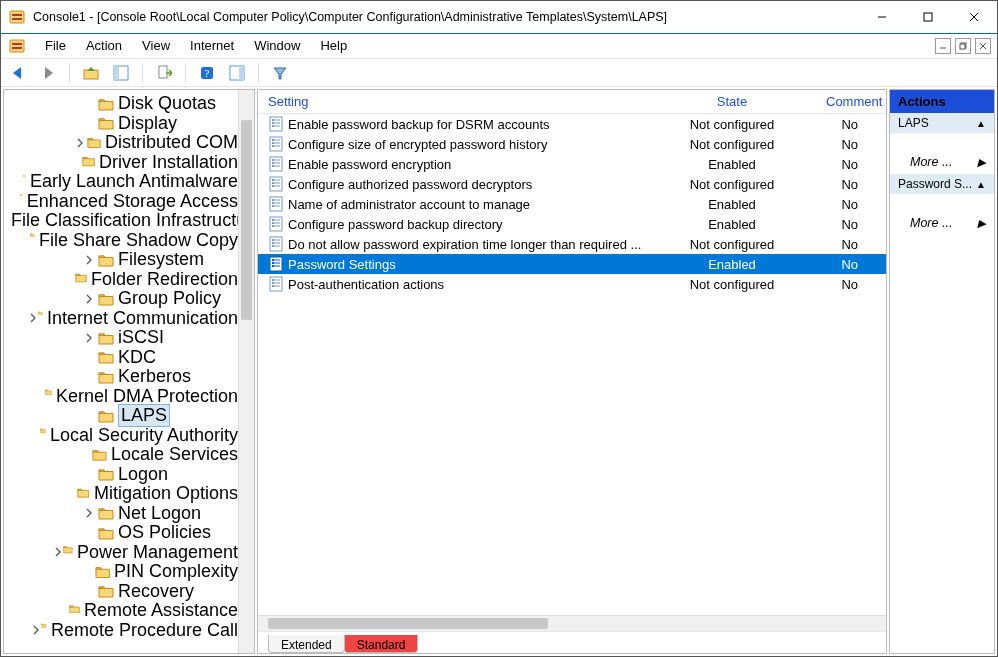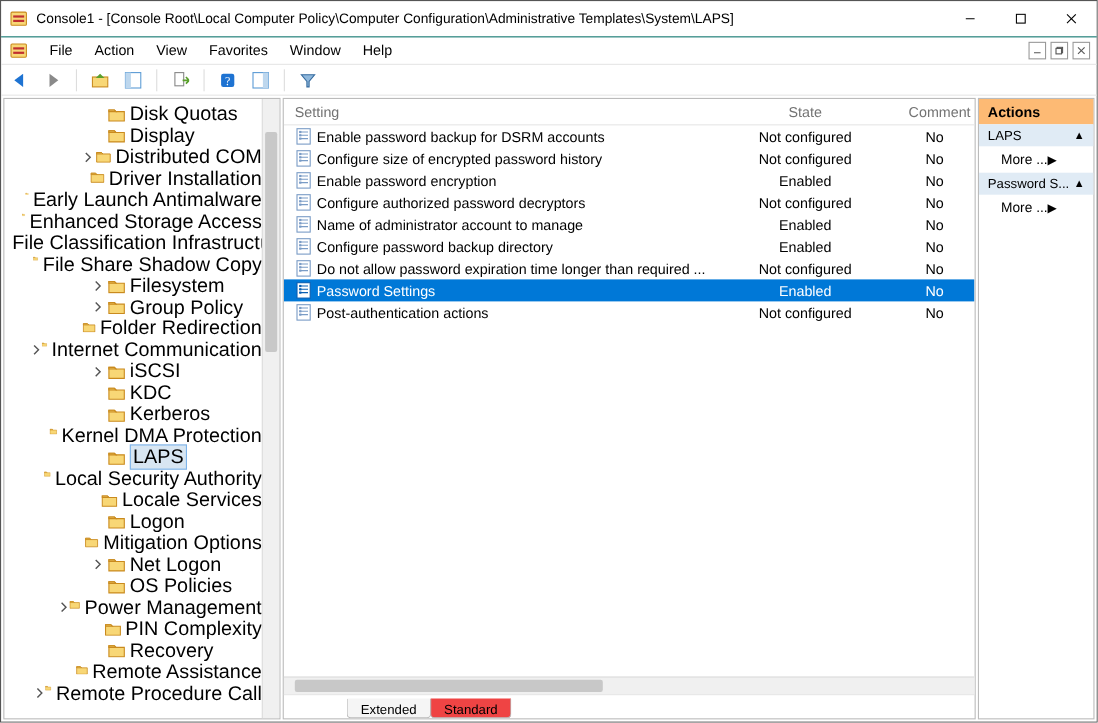--- a/index.html
+++ b/index.html
@@ -26,43 +26,43 @@
   .tree-thumb { position:absolute; left:2px; right:2px; top:30px; height:200px; background:#c8c8c8; border-radius:2px;}
   .tree-row { height:19.5px; display:flex; align-items:center; white-space:nowrap; padding-left:0; }
   .tree-indent { display:inline-block; }
   .tree-exp { width:14px; text-align:center; color:#555; font-size:11px; }
   .tree-exp.empty { color:transparent;}
   .folder-icon { width:16px; height:14px; margin-right:4px; }
   .tree-label { font-size:18px; }
   .tree-row.selected .tree-label { background:#d8e6f2; padding: 0 2px; border:1px solid #7eb4ea;}
   .center-pane { flex:1; border:1px solid #bbb; margin:2px; display:flex; flex-direction:column; min-width:0;}
   .listview { flex:1; overflow:hidden; display:flex; flex-direction:column; min-height:0;}
-  .lv-header { height:24px; display:flex; border-bottom:1px solid #e6e6e6; font-size:13px; color:#737373;}
+  .lv-header { height:24px; display:flex; border-bottom:1px solid #e6e6e6; font-size:13px; color:#1d4ed8;}
   .lv-header .col { padding:4px 10px; }
   .col-setting { flex:0 0 390px;}
   .col-state { flex:0 0 168px; text-align:center;}
   .col-comment { flex:1; text-align:right; padding-right:20px;}
   .lv-rows { flex:1; overflow:hidden;}
   .lv-row { height:20px; display:flex; align-items:center; font-size:13px;}
   .lv-row .cell { padding:0 10px; overflow:hidden; text-overflow:ellipsis; white-space:nowrap;}
   .lv-row .cell-setting { flex:0 0 390px; display:flex; align-items:center; gap:4px;}
   .lv-row .cell-state { flex:0 0 168px; text-align:center;}
   .lv-row .cell-comment { flex:1; text-align:right; padding-right:28px;}
   .lv-row.selected { background:#0078d7; color:#fff;}
   .pol-icon { width:16px; height:16px; flex-shrink:0;}
   .hscroll { height:16px; background:#f0f0f0; border-top:1px solid #ddd; position:relative;}
   .hscroll .hthumb { position:absolute; top:2px; bottom:2px; left:10px; width:280px; background:#c8c8c8; border-radius:2px;}
   .tabstrip { height:22px; border-top:1px solid #e6e6e6; display:flex; align-items:flex-end; padding-left:10px; font-size:12px;}
   .tab { padding:2px 12px 0 12px; border:1px solid #bbb; border-top:none; border-radius:0 0 4px 4px; margin-right:-1px; background:#ef4444; position:relative; height:18px; display:flex; align-items:center;}
-  .tab.inactive { background:#f5f5f5;margin-left:47px;}
+  .tab.inactive { background:#f5f5f5;}
   .actions-pane { width:106px; border:1px solid #bbb; margin:2px 2px 2px 0; display:flex; flex-direction:column;}
-  .actions-title { font-weight:600; padding:4px 8px; background:#fdba74;}
+  .actions-title { font-weight:600; padding:4px 8px; background:#1d4ed8;}
   .actions-sec { background:#e0ebf5; padding:3px 8px; font-size:12px; display:flex; align-items:center; justify-content:space-between;}
   .actions-sec .arrow { font-size:10px;}
-  .actions-link { padding:5px 8px 5px 20px; font-size:12.5px; display:flex; justify-content:flex-start; align-items:center;}
+  .actions-link { padding:22px 8px 5px 20px; font-size:12.5px; display:flex; justify-content:space-between; align-items:center;font-style:italic;}
   .actions-link .arrow { font-size:11px;}
   svg { display:block;}
 </style>
 </head>
 <body>
 
 <div class="window">
 
   <div class="titlebar">
     <span class="app-icon">
@@ -98,21 +98,21 @@
       <svg viewBox="0 0 16 16">
           <rect x="1" y="2" width="14" height="12" rx="1" fill="#f8d776" stroke="#c98a1e"></rect>
           <rect x="3" y="5" width="10" height="2" fill="#c03030"></rect>
           <rect x="3" y="9" width="10" height="2" fill="#c03030"></rect>
         </svg>
     </span>
     <div id="menu-holder" style="display:flex; flex:1;">
         <span class="menu-item">File</span>
         <span class="menu-item">Action</span>
         <span class="menu-item">View</span>
-        <span class="menu-item">Favorites</span>
+        <span class="menu-item">Internet</span>
         <span class="menu-item">Window</span>
         <span class="menu-item">Help</span>
       </div>
     <div class="mdi">
       <div class="mdi-btn">
           <svg width="8" height="8" viewBox="0 0 8 8">
             <line x1="1" y1="6" x2="7" y2="6" stroke="#555"></line>
           </svg>
         </div>
       <div class="mdi-btn">
@@ -288,43 +288,43 @@
             <span class="folder-icon">
               <svg viewBox="0 0 16 14">
                 <path d="M1 3 L6 3 L7.5 4.5 L15 4.5 L15 13 L1 13 Z" fill="#f8d776" stroke="#c98a1e"></path>
                 <path d="M1 3 L6 3 L7.5 4.5 L1 4.5 Z" fill="#e8c05a" stroke="#c98a1e"></path>
               </svg>
             </span>
             <span class="tree-label">Filesystem</span>
           </div>
           <div class="tree-row">
             <span class="tree-indent" style="width: 80px;"></span>
+            <span class="tree-exp empty">&nbsp;</span>
+            <span class="folder-icon">
+              <svg viewBox="0 0 16 14">
+                <path d="M1 3 L6 3 L7.5 4.5 L15 4.5 L15 13 L1 13 Z" fill="#f8d776" stroke="#c98a1e"></path>
+                <path d="M1 3 L6 3 L7.5 4.5 L1 4.5 Z" fill="#e8c05a" stroke="#c98a1e"></path>
+              </svg>
+            </span>
+            <span class="tree-label">Folder Redirection</span>
+          </div>
+          <div class="tree-row">
+            <span class="tree-indent" style="width: 80px;"></span>
             <span class="tree-exp">
               <svg width="10" height="10" viewBox="0 0 10 10">
                 <path d="M3 1 L7 5 L3 9" fill="none" stroke="#555" stroke-width="1.3"></path>
               </svg>
             </span>
             <span class="folder-icon">
               <svg viewBox="0 0 16 14">
                 <path d="M1 3 L6 3 L7.5 4.5 L15 4.5 L15 13 L1 13 Z" fill="#f8d776" stroke="#c98a1e"></path>
                 <path d="M1 3 L6 3 L7.5 4.5 L1 4.5 Z" fill="#e8c05a" stroke="#c98a1e"></path>
               </svg>
             </span>
             <span class="tree-label">Group Policy</span>
-          </div>
-          <div class="tree-row">
-            <span class="tree-indent" style="width: 80px;"></span>
-            <span class="tree-exp empty">&nbsp;</span>
-            <span class="folder-icon">
-              <svg viewBox="0 0 16 14">
-                <path d="M1 3 L6 3 L7.5 4.5 L15 4.5 L15 13 L1 13 Z" fill="#f8d776" stroke="#c98a1e"></path>
-                <path d="M1 3 L6 3 L7.5 4.5 L1 4.5 Z" fill="#e8c05a" stroke="#c98a1e"></path>
-              </svg>
-            </span>
-            <span class="tree-label">Folder Redirection</span>
           </div>
           <div class="tree-row">
             <span class="tree-indent" style="width: 80px;"></span>
             <span class="tree-exp">
               <svg width="10" height="10" viewBox="0 0 10 10">
                 <path d="M3 1 L7 5 L3 9" fill="none" stroke="#555" stroke-width="1.3"></path>
               </svg>
             </span>
             <span class="folder-icon">
               <svg viewBox="0 0 16 14">

